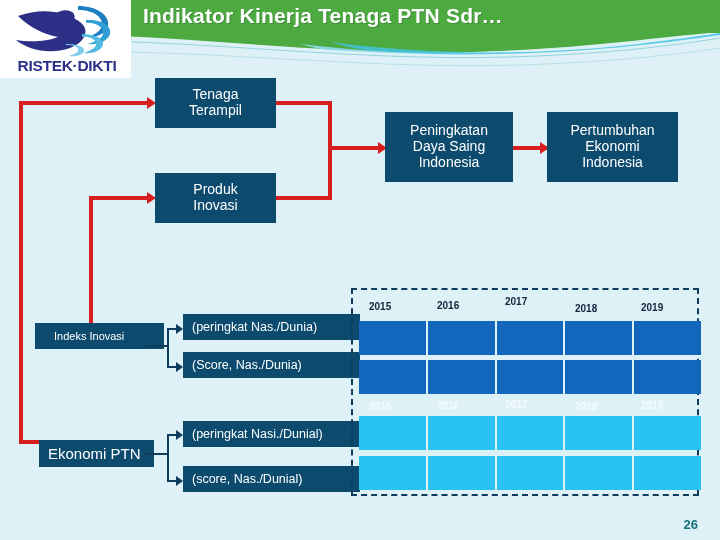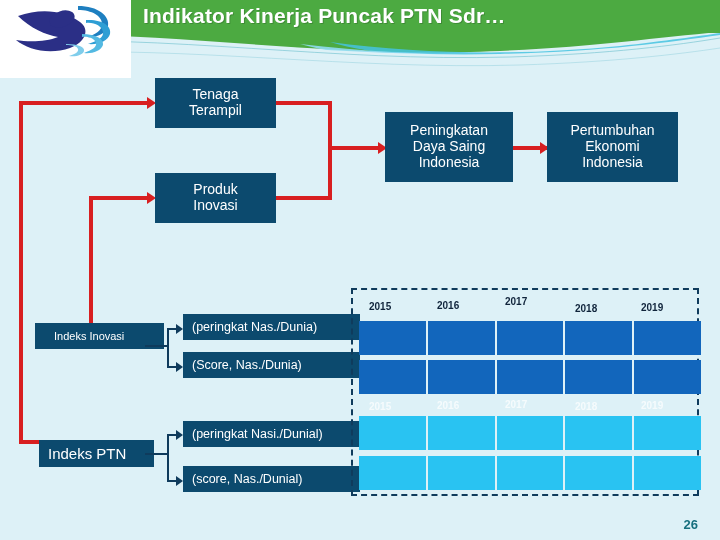--- a/index.html
+++ b/index.html
@@ -103,31 +103,32 @@
     <svg width="720" height="52" viewBox="0 0 720 52">
       <path d="M0,10 C150,2 300,30 470,26 C580,23 650,12 720,6 L720,0 L0,0 Z" fill="#4caa41"></path>
       <path d="M330,16 C420,28 520,30 620,20 C665,15 700,10 720,7 L720,26 C640,30 520,34 420,30 C380,28 350,22 330,16 Z" fill="#45c3e0" opacity=".85"></path>
       <path d="M300,18 C400,30 520,33 640,24 C680,21 706,17 720,15 L720,22 C650,29 520,36 410,33 C360,31 325,25 300,18 Z" fill="#8fdcef" opacity=".9"></path>
       <path d="M0,12 C160,4 320,32 500,28 C600,26 670,16 720,9 L720,52 L0,52 Z" fill="#ddf1f7"></path>
       <path d="M0,16 C170,8 330,36 510,31 C610,28 678,19 720,12" fill="none" stroke="#5fb9c9" stroke-width="1" opacity=".55"></path>
       <path d="M30,27 C190,20 350,44 520,39 C615,36 680,28 720,22" fill="none" stroke="#7fc9d6" stroke-width="1" opacity=".4"></path>
     </svg>
   </div>
 
-  <div class="hdr-title">Indikator Kinerja Puncak PTN Sdr…</div>
+  <div class="hdr-title">Indikator Kinerja Tenaga PTN Sdr…</div>
 
   <div class="logo-box">
     <svg class="logo-svg" width="120" height="58" viewBox="0 0 120 58">
       <path d="M12,14 C34,6 58,8 74,20 C84,27 80,40 64,46 C44,53 22,48 10,38 C22,40 40,40 52,35 C40,33 24,26 12,14 Z" fill="#2b2f86"></path>
       <ellipse cx="56" cy="17" rx="13" ry="8" transform="rotate(-18 56 17)" fill="#2b2f86"></ellipse>
       <path d="M72,4 C92,4 104,14 102,24 C100,32 90,36 80,35 C90,33 96,28 96,22 C96,14 86,8 72,8 Z" fill="#1e7fc0"></path>
       <path d="M80,18 C96,17 106,24 104,32 C102,39 92,43 82,42 C92,39 98,35 97,30 C96,24 88,20 80,21 Z" fill="#2e9ed4"></path>
       <path d="M76,32 C90,32 98,37 97,43 C95,49 86,52 78,51 C86,48 91,45 90,41 C89,37 83,34 76,35 Z" fill="#53b9e2"></path>
       <path d="M60,42 C72,42 79,45 78,49 C77,53 70,55 63,54 C69,52 73,50 72,47 C71,44 66,43 60,43 Z" fill="#7fcdeb"></path>
     </svg>
+    <div class="logo-text">RISTEK·DIKTI</div>
   </div>
 
   <div class="red" style="left:19px;top:104px;width:4px;height:340px;"></div>
   <div class="red" style="left:19px;top:101px;width:132px;height:4px;"></div>
   <div class="redarrow" style="left:147px;top:97px;"></div>
 
   <div class="red" style="left:19px;top:440px;width:100px;height:4px;"></div>
 
   <div class="red" style="left:89px;top:196px;width:4px;height:140px;"></div>
   <div class="red" style="left:89px;top:196px;width:62px;height:4px;"></div>
@@ -161,21 +162,21 @@
   <div class="nv" style="left:145px;top:345px;width:22px;height:2px;"></div>
   <div class="nv" style="left:167px;top:328px;width:2px;height:40px;"></div>
   <div class="nv" style="left:167px;top:328px;width:12px;height:2px;"></div>
   <div class="nvarrow" style="left:176px;top:324px;"></div>
   <div class="nv" style="left:167px;top:366px;width:12px;height:2px;"></div>
   <div class="nvarrow" style="left:176px;top:362px;"></div>
 
   <div class="cbox lbl" style="left:183px;top:352px;width:168px;height:26px;font-size:12.5px;">(Score,  Nas./Dunia)</div>
   <div class="cbox lbl" style="left:183px;top:314px;width:168px;height:26px;font-size:12.5px;">(peringkat  Nas./Dunia)</div>
 
-  <div class="cbox lbl" style="left:39px;top:440px;width:106px;height:27px;font-size:15px;">Indeks PTN</div>
+  <div class="cbox lbl" style="left:39px;top:440px;width:106px;height:27px;font-size:15px;">Ekonomi PTN</div>
 
   <div class="nv" style="left:145px;top:453px;width:22px;height:2px;"></div>
   <div class="nv" style="left:167px;top:434px;width:2px;height:48px;"></div>
   <div class="nv" style="left:167px;top:434px;width:12px;height:2px;"></div>
   <div class="nvarrow" style="left:176px;top:430px;"></div>
   <div class="nv" style="left:167px;top:480px;width:12px;height:2px;"></div>
   <div class="nvarrow" style="left:176px;top:476px;"></div>
 
   <div class="cbox lbl" style="left:183px;top:421px;width:168px;height:26px;font-size:12.5px;">(peringkat Nasi./Dunial)</div>
   <div class="cbox lbl" style="left:183px;top:466px;width:168px;height:26px;font-size:12.5px;">(score, Nas./Dunial)</div>

